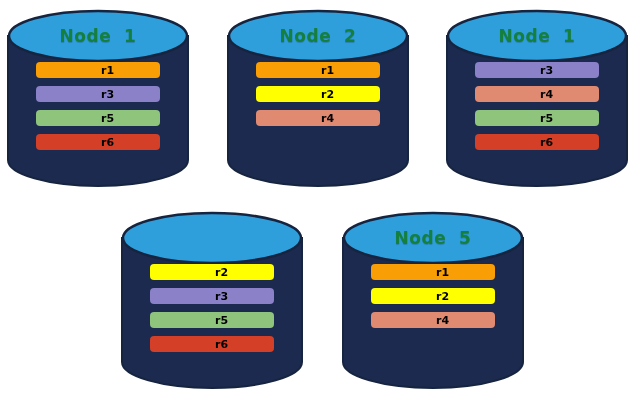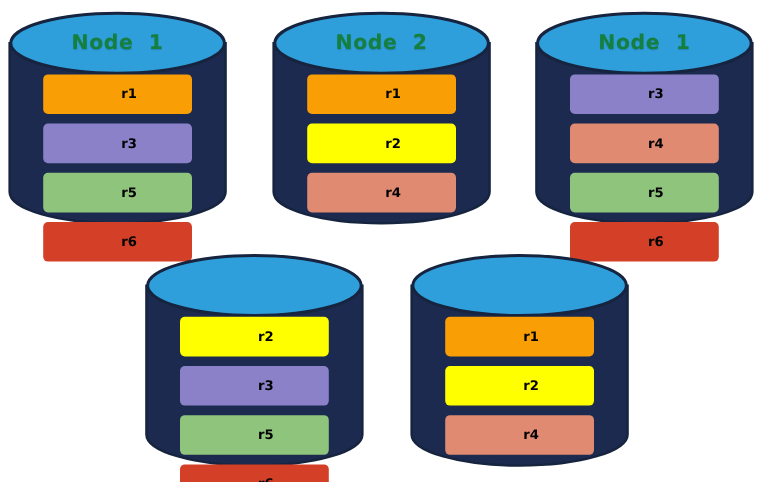--- a/index.html
+++ b/index.html
@@ -43,21 +43,21 @@
   .records {
     position: absolute;
     left: 0;
     width: 100%;
     display: flex;
     flex-direction: column;
     align-items: center;
     gap: 8px;
   }
   .record {
-    height: 33px;
+    height: 16px;
     border-radius: 4px;
     display: flex;
     align-items: center;
     justify-content: center;
     font-size: 11px;
     font-weight: bold;
     color: #000000;
     box-sizing: border-box;
     line-height: 1;
     padding-left: 19px;
@@ -115,19 +115,20 @@
         <div class="record" style="width: 124px; background: rgb(138, 129, 200);">r3</div>
         <div class="record" style="width: 124px; background: rgb(143, 196, 125);">r5</div>
         <div class="record" style="width: 124px; background: rgb(211, 64, 39);">r6</div>
       </div>
     </div>
     <div class="node" style="left: 343px; top: 212px; width: 180px; height: 176px;">
       <svg class="cyl-svg" width="180" height="176" viewBox="0 0 180 176">
         <path d="M 0,26 L 0,150 A 90,26 0 0 0 180,150 L 180,26 Z" fill="#1b2a4e" stroke="#16243f" stroke-width="2"></path>
         <ellipse cx="90" cy="26" rx="89" ry="25" fill="#2f9fdc" stroke="#16243f" stroke-width="2.5"></ellipse>
       </svg>
+      <div class="node-title" style="top: 16px;">Node  5</div>
       <div class="records" style="top: 52px;">
         <div class="record" style="width: 124px; background: rgb(250, 158, 5);">r1</div>
         <div class="record" style="width: 124px; background: rgb(255, 255, 0);">r2</div>
         <div class="record" style="width: 124px; background: rgb(224, 138, 114);">r4</div>
       </div>
     </div>
   </div>
 
 </body></html>

